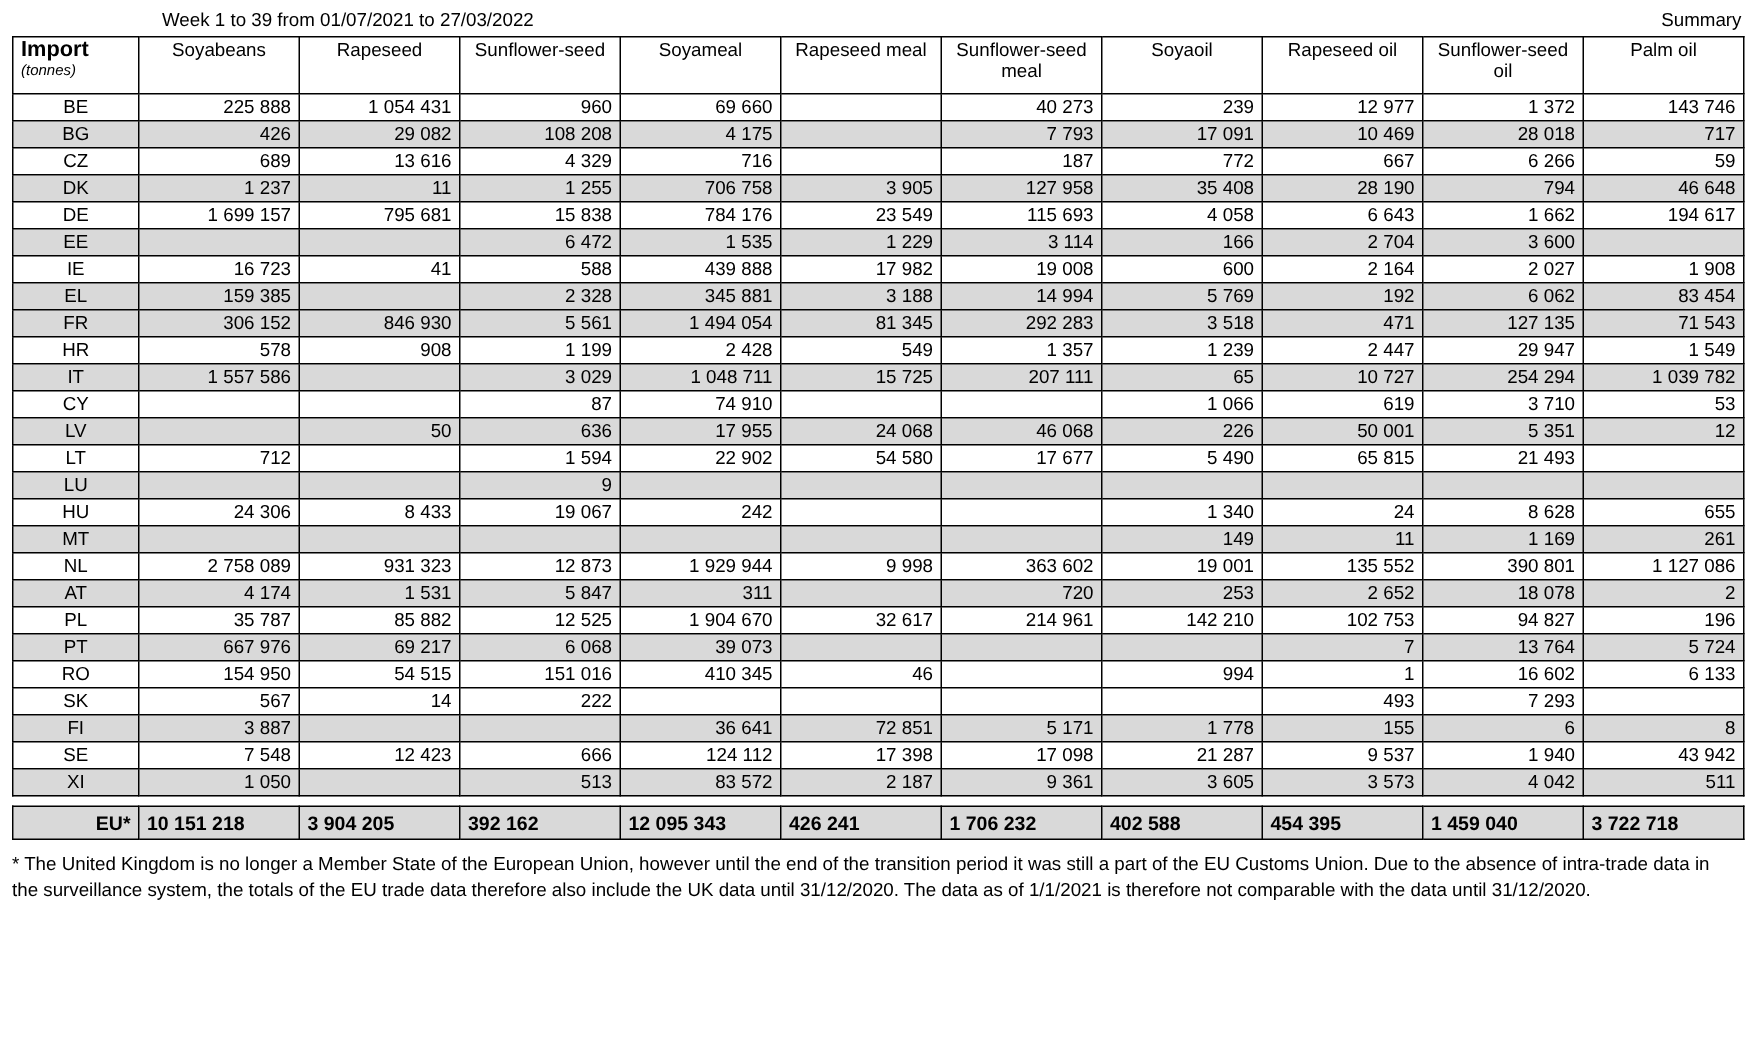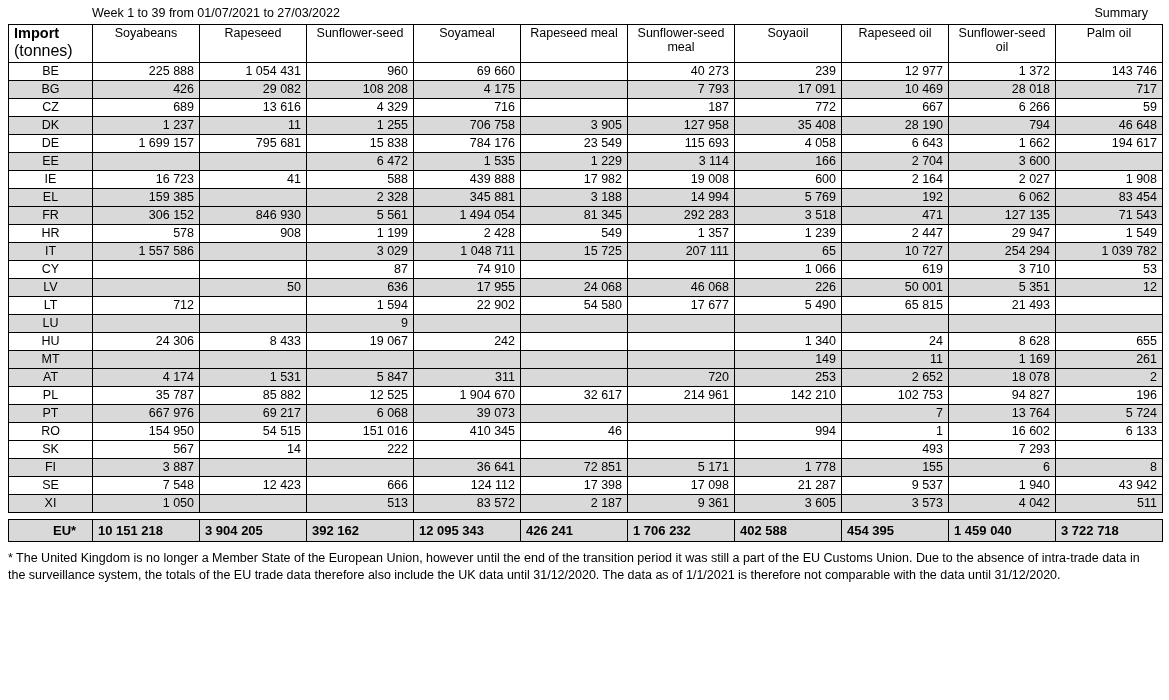--- a/index.html
+++ b/index.html
@@ -17,22 +17,23 @@
   .page {
     position: relative;
     width: 1169px;
     height: 700px;
     box-sizing: border-box;
   }
   .top-bar {
     display: flex;
     justify-content: space-between;
     align-items: flex-start;
-    padding: 6px 17px 4px 92px;
+    padding: 6px 4px 4px 92px;
     font-size: 12.5px;
+    margin-left: 16px;
   }
   .top-left {
     font-size: 12.5px;
     white-space: nowrap;
   }
   .top-right {
     font-size: 12.5px;
     white-space: nowrap;
     padding-right: 4px;
   }
@@ -61,21 +62,22 @@
     padding-left: 6px;
     width: 84px;
   }
   th.corner .imp {
     font-weight: bold;
     font-size: 14.5px;
     display: block;
     line-height: 1.1;
   }
   th.corner .unit {
-    font-size: 16px;
+    font-style: italic;
+    font-size: 10px;
     display: block;
     line-height: 1.1;
   }
   tbody td {
     height: 16.6px;
     line-height: 15px;
   }
   td.country {
     text-align: center;
     width: 84px;
@@ -102,21 +104,21 @@
     border: 1px solid #000000;
     font-size: 13px;
     font-weight: bold;
     padding: 3px 5px;
     background: #d9d9d9;
     text-align: left;
     height: 22px;
     box-sizing: border-box;
   }
   table.total td.country {
-    text-align: left;
+    text-align: right;
     width: 84px;
     padding-left: 44px;
   }
   .footnote {
     margin: 8px 10px 0 8px;
     font-size: 12.5px;
     line-height: 1.35;
   }
 </style>
 </head>
@@ -363,20 +365,33 @@
           <td class="num"></td>
           <td class="num"></td>
           <td class="num"></td>
           <td class="num"></td>
           <td class="num"></td>
           <td class="num">149</td>
           <td class="num">11</td>
           <td class="num">1 169</td>
           <td class="num">261</td>
         </tr>
+        <tr>
+          <td class="country">NL</td>
+          <td class="num">2 758 089</td>
+          <td class="num">931 323</td>
+          <td class="num">12 873</td>
+          <td class="num">1 929 944</td>
+          <td class="num">9 998</td>
+          <td class="num">363 602</td>
+          <td class="num">19 001</td>
+          <td class="num">135 552</td>
+          <td class="num">390 801</td>
+          <td class="num">1 127 086</td>
+        </tr>
         <tr class="alt">
           <td class="country">AT</td>
           <td class="num">4 174</td>
           <td class="num">1 531</td>
           <td class="num">5 847</td>
           <td class="num">311</td>
           <td class="num"></td>
           <td class="num">720</td>
           <td class="num">253</td>
           <td class="num">2 652</td>

